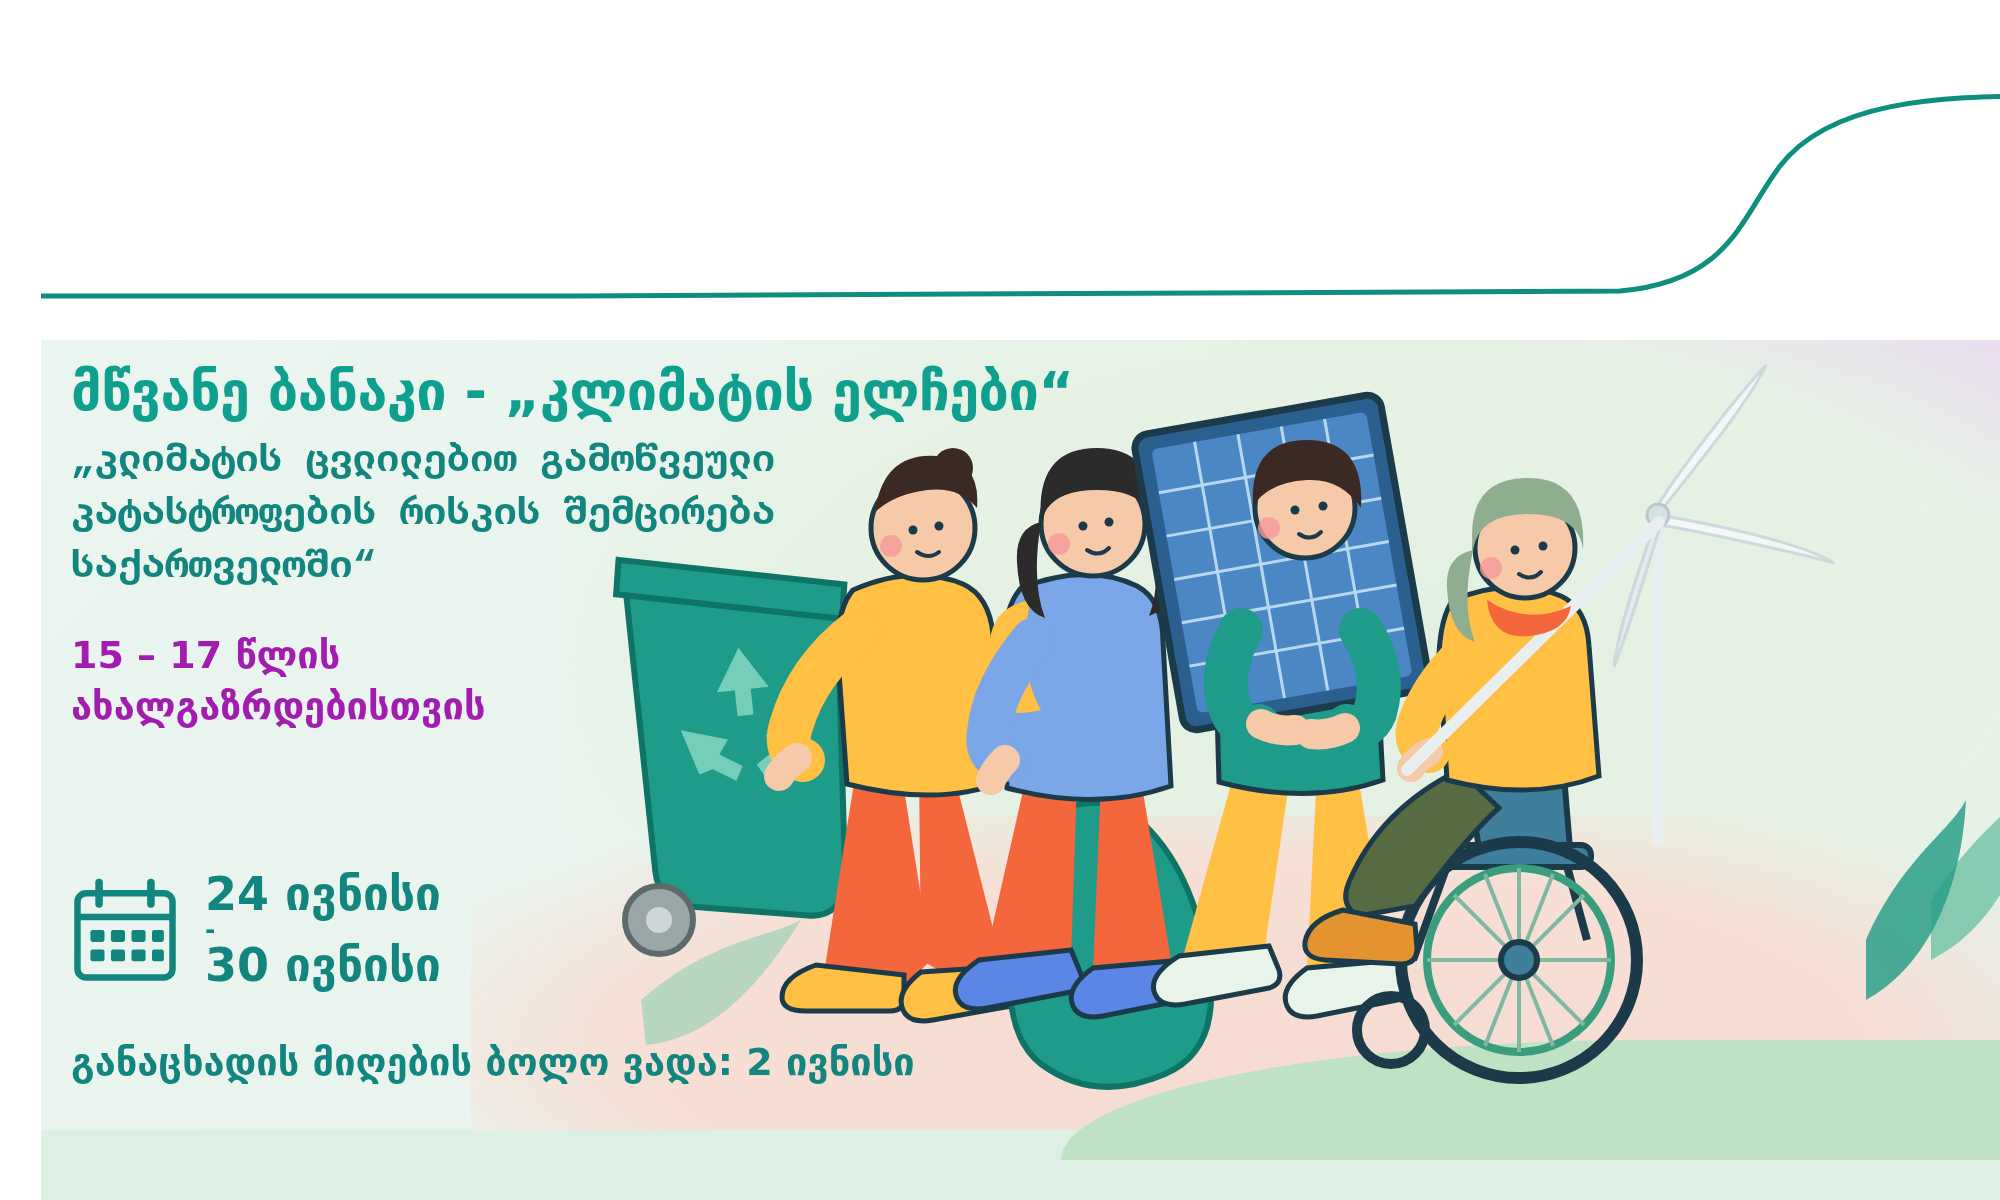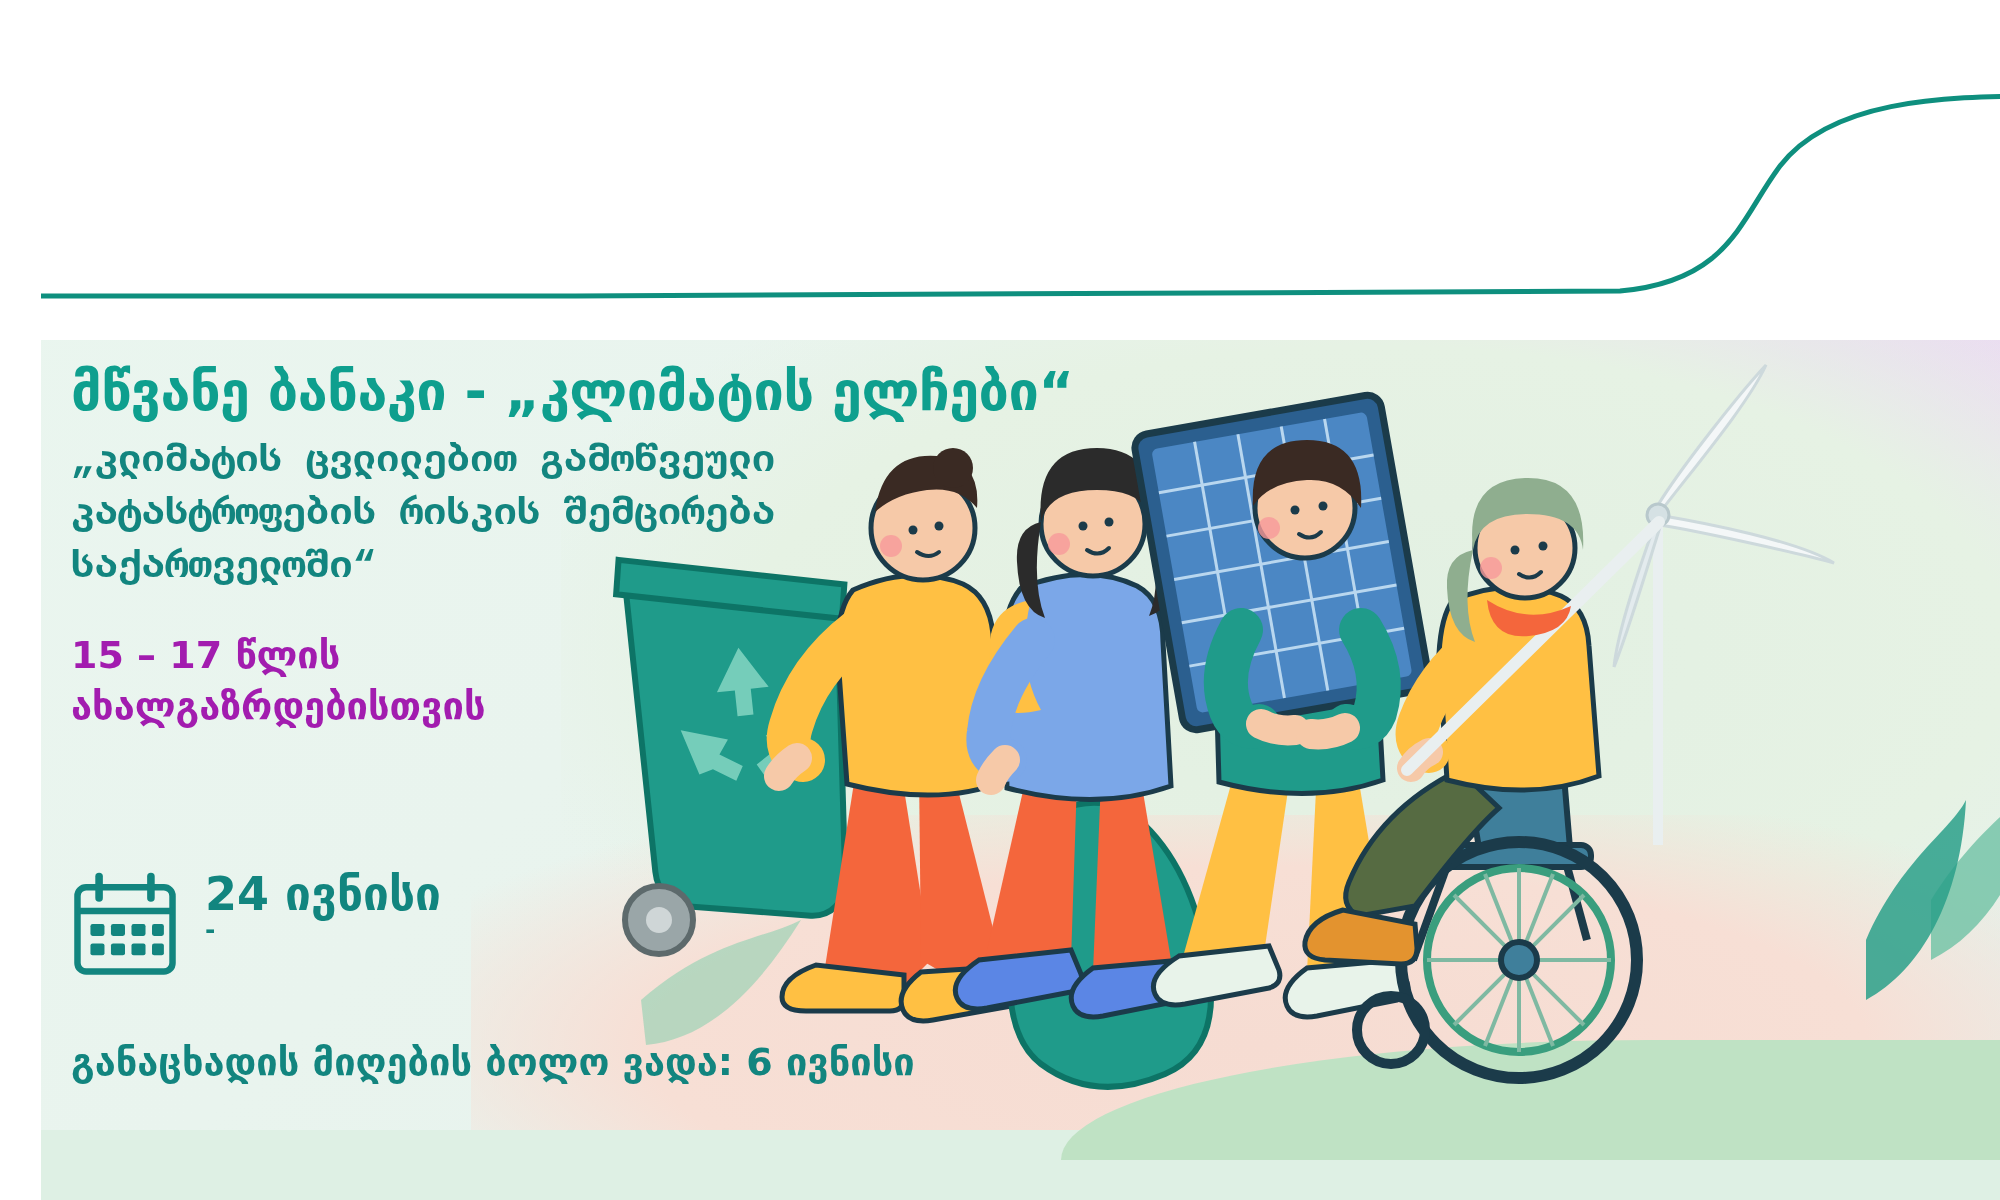--- a/index.html
+++ b/index.html
@@ -118,21 +118,21 @@
     font-size: 39px; font-weight: 700; color: #12857f;
     line-height: 1.36;
     font-family: Liberation Mono, monospace;
   }
   .agegroup {
     position: absolute; left: 30px; top: 290px;
     font-size: 38px; font-weight: 700; color: #a21caf;
     line-height: 1.34;
   }
 
-  .dates { position: absolute; left: 30px; top: 530px; display: flex; gap: 26px; }
+  .dates { position: absolute; left: 30px; top: 530px; display: flex; align-items: center; gap: 26px; }
   .cal-icon { width: 108px; height: 108px; flex: 0 0 108px; }
   .date-text {
     font-size: 46px; font-weight: 700; color: #12857f; line-height: 1.06;
   }
   .date-dash { font-size: 25px; line-height: .9; }
 
   .deadline {
     position: absolute; left: 30px; top: 700px;
     font-size: 38px; font-weight: 700; color: #12857f;
   }
@@ -429,19 +429,20 @@
           <rect x="75" y="50" width="11" height="11" rx="2"></rect>
           <rect x="18" y="68" width="13" height="11" rx="2"></rect>
           <rect x="37" y="68" width="13" height="11" rx="2"></rect>
           <rect x="56" y="68" width="13" height="11" rx="2"></rect>
           <rect x="75" y="68" width="11" height="11" rx="2"></rect>
         </g>
       </svg>
       <div class="date-text">
         <div>24 ივნისი</div>
         <div class="date-dash">-</div>
-      </div>
-    </div>
-
-    <div class="deadline">განაცხადის მიღების ბოლო ვადა: 6 ივნისი</div>
+        <div>30 ივნისი</div>
+      </div>
+    </div>
+
+    <div class="deadline">განაცხადის მიღების ბოლო ვადა: 2 ივნისი</div>
   </div>
 
 </div>
 
 </body></html>

